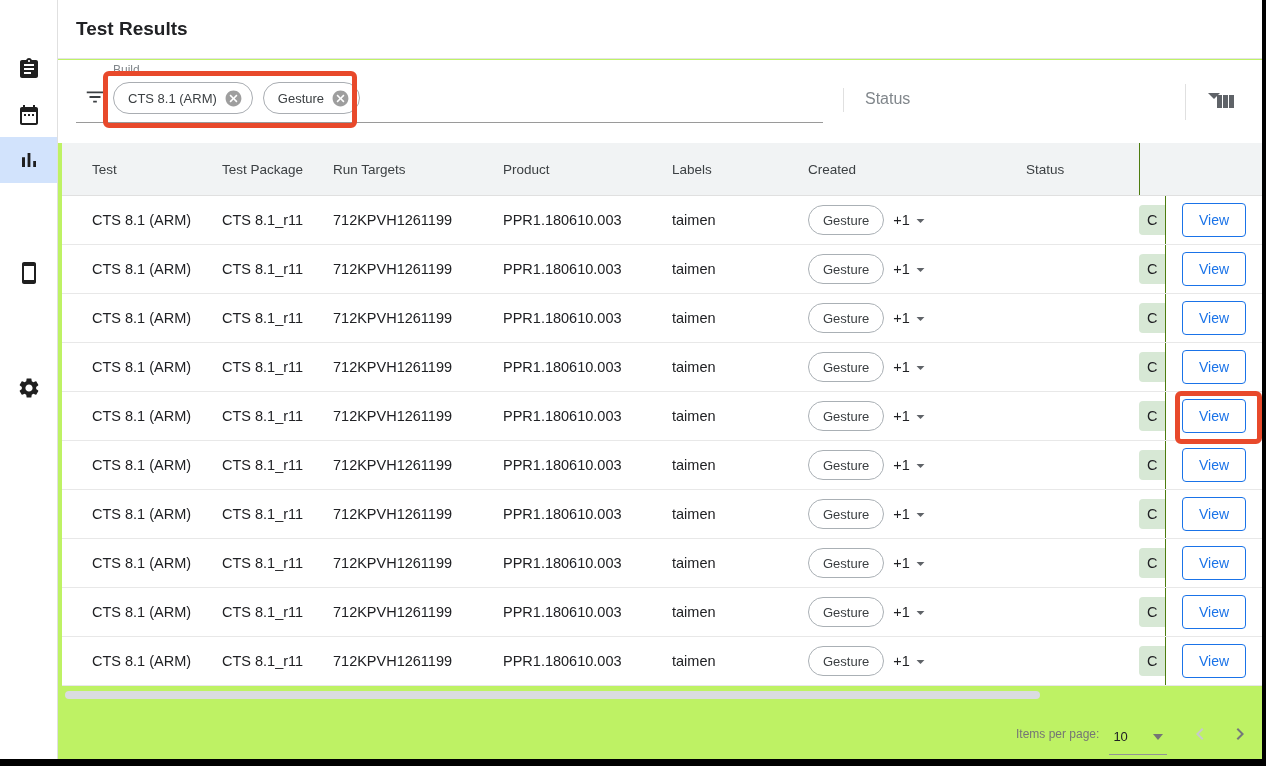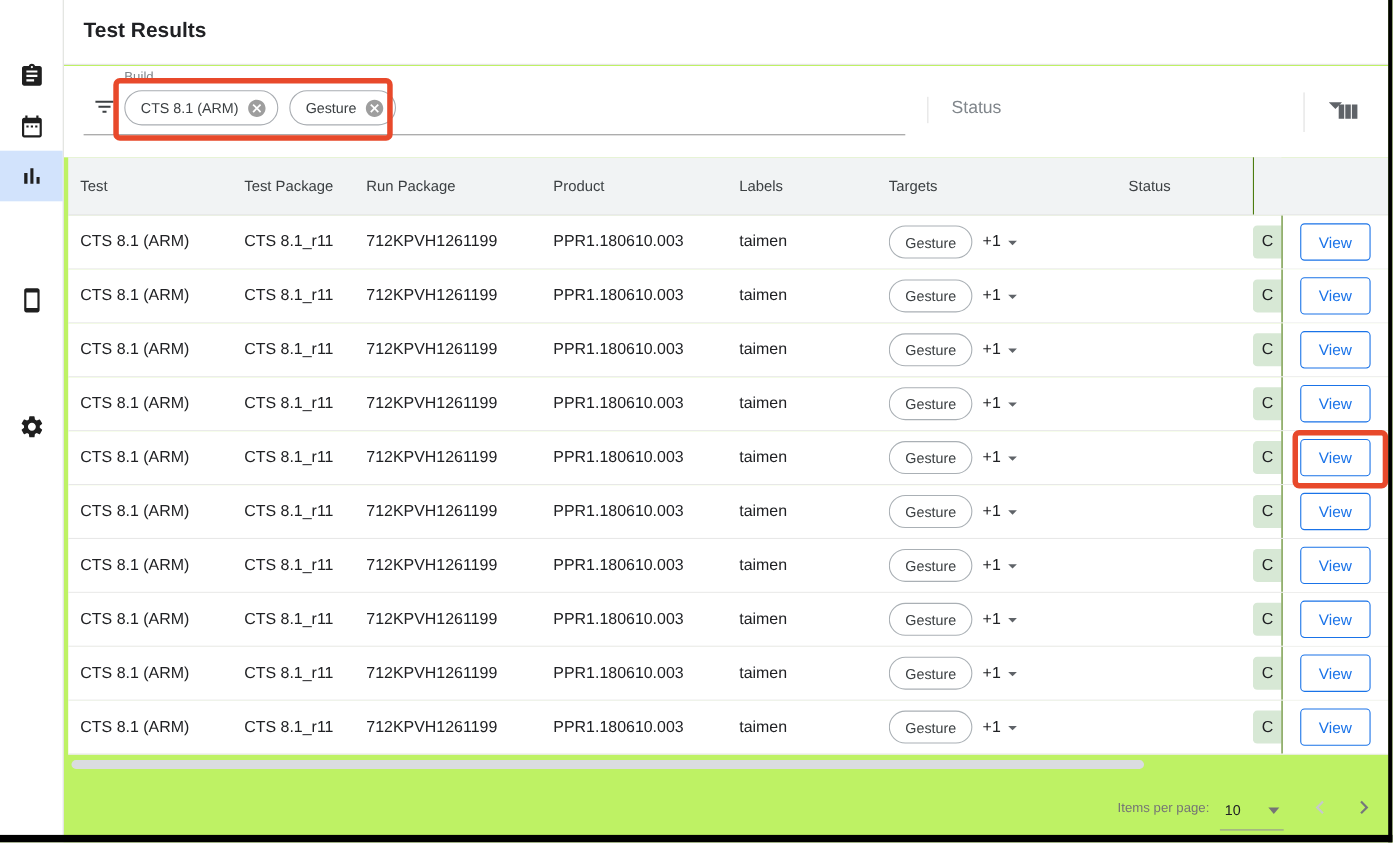--- a/index.html
+++ b/index.html
@@ -35,21 +35,21 @@
   .columns-btn svg { width:24px; height:24px; fill:#5f6368; }
 
   
   :root { }
   .table { position:absolute; left:62px; top:143px; width:1200px; }
   .grid-row { display:grid; grid-template-columns:160px 111px 170px 169px 136px 212px 119px 26px 97px; }
   .thead { height:53px; background:#f1f3f4; border-bottom:1px solid #e0e0e0; }
   .th { display:flex; align-items:center; font-size:13.5px; color:#3c4043; overflow:hidden; white-space:nowrap; }
   .row { height:49px; background:#fff; border-bottom:1px solid #e8e8e8; }
   .td { display:flex; align-items:center; font-size:14.5px; color:#202124; overflow:hidden; white-space:nowrap; }
-  .pad-first { padding-left:11px; }
+  .pad-first { padding-left:30px; }
   .pad-status { padding-left:6px; }
   .col-view { border-left:1px solid #4d7c0f; justify-content:center; background:#fff; }
   .thead .col-view { background:#f1f3f4; }
   .label-chip { display:flex; align-items:center; height:30px; border:1px solid #aab0b5; border-radius:15px; padding:0 14px; background:#fff; }
   .label-chip span { font-size:13px; color:#3c4043; }
   .more-labels { margin-left:9px; font-size:14.5px; color:#202124; display:flex; align-items:center; cursor:pointer; }
   .more-labels svg { width:19px; height:19px; fill:#5f6368; margin-left:1px; }
   .status-badge { display:flex; align-items:center; height:30px; min-width:46px; padding:0 8px; border-radius:4px; background:var(--badge-green-bg, #d7e8d5); font-size:14.5px; color:#202124; flex:0 0 auto; }
   .view-btn { width:64px; height:34px; border:1px solid var(--accent-blue, #1a73e8); border-radius:4px; background:#fff; color:var(--accent-blue, #1a73e8); font-size:14px; font-family:"Liberation Sans", sans-serif; cursor:pointer; }
 
@@ -145,24 +145,24 @@
       <svg viewBox="0 0 24 24">
           <path d="M10 18h5V5h-5v13zm-6 0h5V5H4v13zM16 5v13h5V5h-5z"></path>
         </svg>
     </div>
   </div>
 
   <div class="table">
     <div class="grid-row thead">
       <div class="th pad-first">Test</div>
       <div class="th">Test Package</div>
-      <div class="th">Run Package</div>
+      <div class="th">Run Targets</div>
       <div class="th">Product</div>
       <div class="th">Labels</div>
-      <div class="th">Targets</div>
+      <div class="th">Created</div>
       <div class="th pad-status">Status</div>
       <div class="th col-view"></div>
     </div>
     <div>
   <div class="grid-row row">
     <div class="td pad-first">CTS 8.1 (ARM)</div>
     <div class="td">CTS 8.1_r11</div>
     <div class="td">712KPVH1261199</div>
     <div class="td">PPR1.180610.003</div>
     <div class="td">taimen</div>

